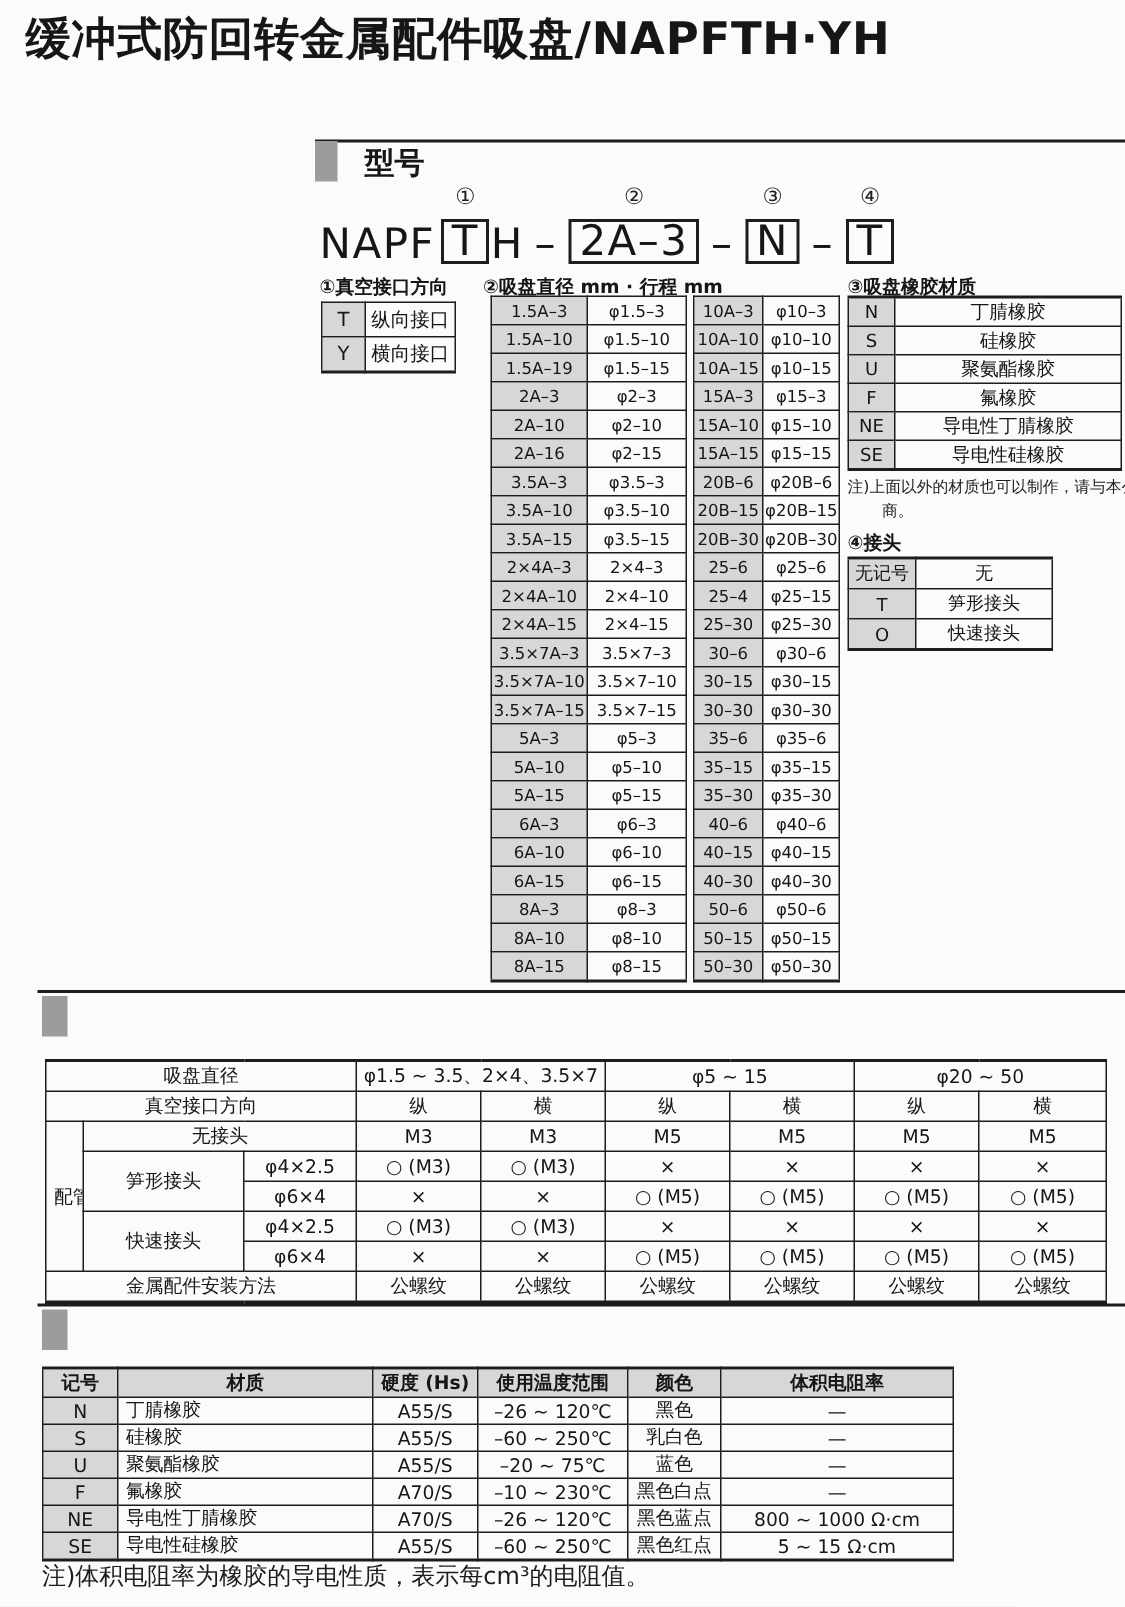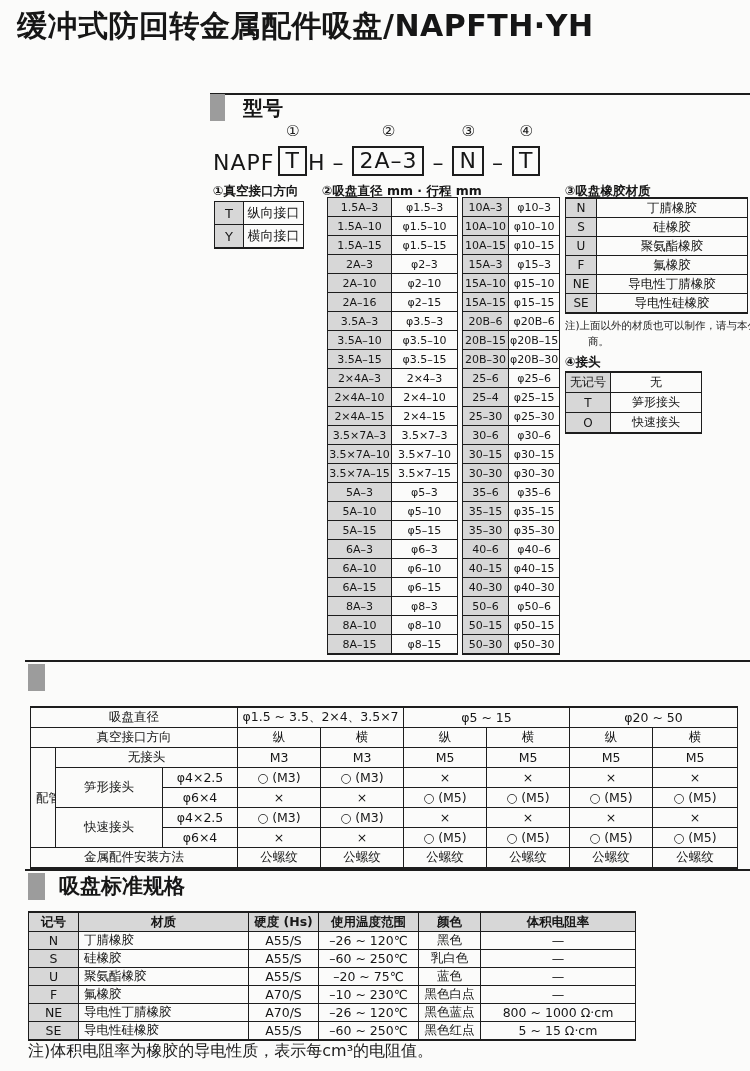--- a/index.html
+++ b/index.html
@@ -14,21 +14,21 @@
   .rule{height:2px;background:#1d1d1d;}
   .marker{background:#9c9c9c;}
   .sec-title{font-weight:bold;white-space:nowrap;}
   .sec-title.big{font-size:21px;}
   .sec-title.small{font-size:20px;}
 
   
   .model-row{display:flex;align-items:flex-end;}
   .seg{display:flex;flex-direction:column;align-items:center;}
   .circ{font-size:15px;line-height:15px;margin-bottom:7px;color:#222;}
-  .mtxt{font-size:22px;line-height:26px;letter-spacing:1px;font-weight:500;white-space:nowrap;}
+  .mtxt{font-size:28px;line-height:26px;letter-spacing:1px;font-weight:500;white-space:nowrap;}
   .mbox{border:2px solid #1d1d1d;padding:0 5px;margin:0 1px;}
   .mdash{margin:0 7px;}
   .mprefix{margin-right:3px;}
 
   
   table{border-collapse:collapse;table-layout:fixed;}
   td,th{border:1px solid #1d1d1d;text-align:center;vertical-align:middle;
         padding:0 2px;font-weight:normal;overflow:hidden;white-space:nowrap;}
   .gray{background:#d7d7d7;}
   .tbl-label{font-size:12.5px;font-weight:bold;white-space:nowrap;}
@@ -136,21 +136,21 @@
           <td class="gray">1.5A–3</td>
           <td>φ1.5–3</td>
         </tr>
 
         <tr>
           <td class="gray">1.5A–10</td>
           <td>φ1.5–10</td>
         </tr>
 
         <tr>
-          <td class="gray">1.5A–15</td>
+          <td class="gray">1.5A–19</td>
           <td>φ1.5–15</td>
         </tr>
 
         <tr>
           <td class="gray">2A–3</td>
           <td>φ2–3</td>
         </tr>
 
         <tr>
           <td class="gray">2A–10</td>
@@ -536,21 +536,20 @@
       <td>公螺纹</td>
       <td>公螺纹</td>
       <td>公螺纹</td>
       <td>公螺纹</td>
     </tr>
   </tbody>
     </table>
 
   <div class="abs rule" style="left:25px;top:869px;width:725px;height:1.5px;"></div>
   <div class="abs marker" style="left:28px;top:873px;width:17px;height:27px;"></div>
-  <div class="abs sec-title big" style="left:59px;top:872px;">吸盘标准规格</div>
 
   <table class="abs t-std" style="left:28px;top:911px;">
     <colgroup>
       <col style="width:50px">
         <col style="width:170px">
         <col style="width:70px">
       <col style="width:100px">
         <col style="width:62px">
         <col style="width:155px">
     </colgroup>

